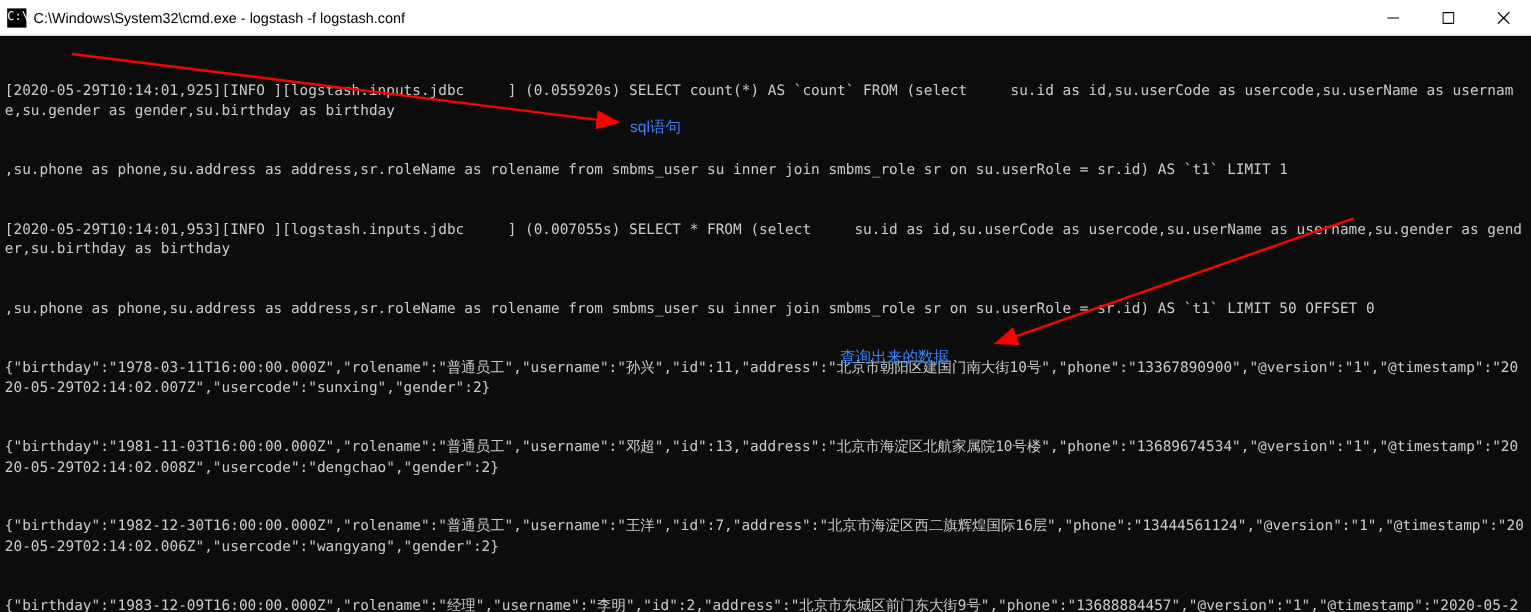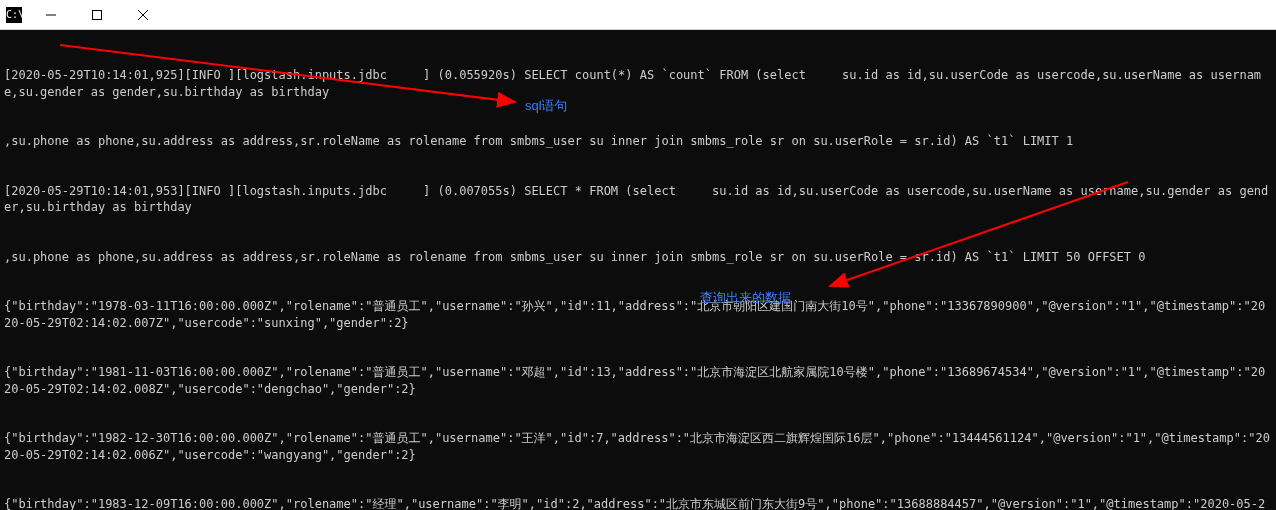--- a/index.html
+++ b/index.html
@@ -14,20 +14,21 @@
   .terminal .line { display:block; }
   .annot { position:absolute; pointer-events:none; }
   .annot-label { color:#3b82f6; font-size:13px; font-family:"SimSun","Microsoft YaHei",sans-serif; }
   svg.arrow { position:absolute; top:0; left:0; pointer-events:none; }
 </style>
 </head>
 <body>
 
 <div class="titlebar">
   <span class="icon">C:\</span>
+  <span class="title">C:\Windows\System32\cmd.exe - logstash  -f logstash.conf</span>
   <div class="winbtns">
     <div class="winbtn">
       <svg viewBox="0 0 10 10">
           <line x1="0" y1="5" x2="10" y2="5" stroke="#000" stroke-width="1"></line>
         </svg>
     </div>
     <div class="winbtn">
       <svg viewBox="0 0 10 10">
           <rect x="0.5" y="0.5" width="9" height="9" fill="none" stroke="#000" stroke-width="1"></rect>
         </svg>

